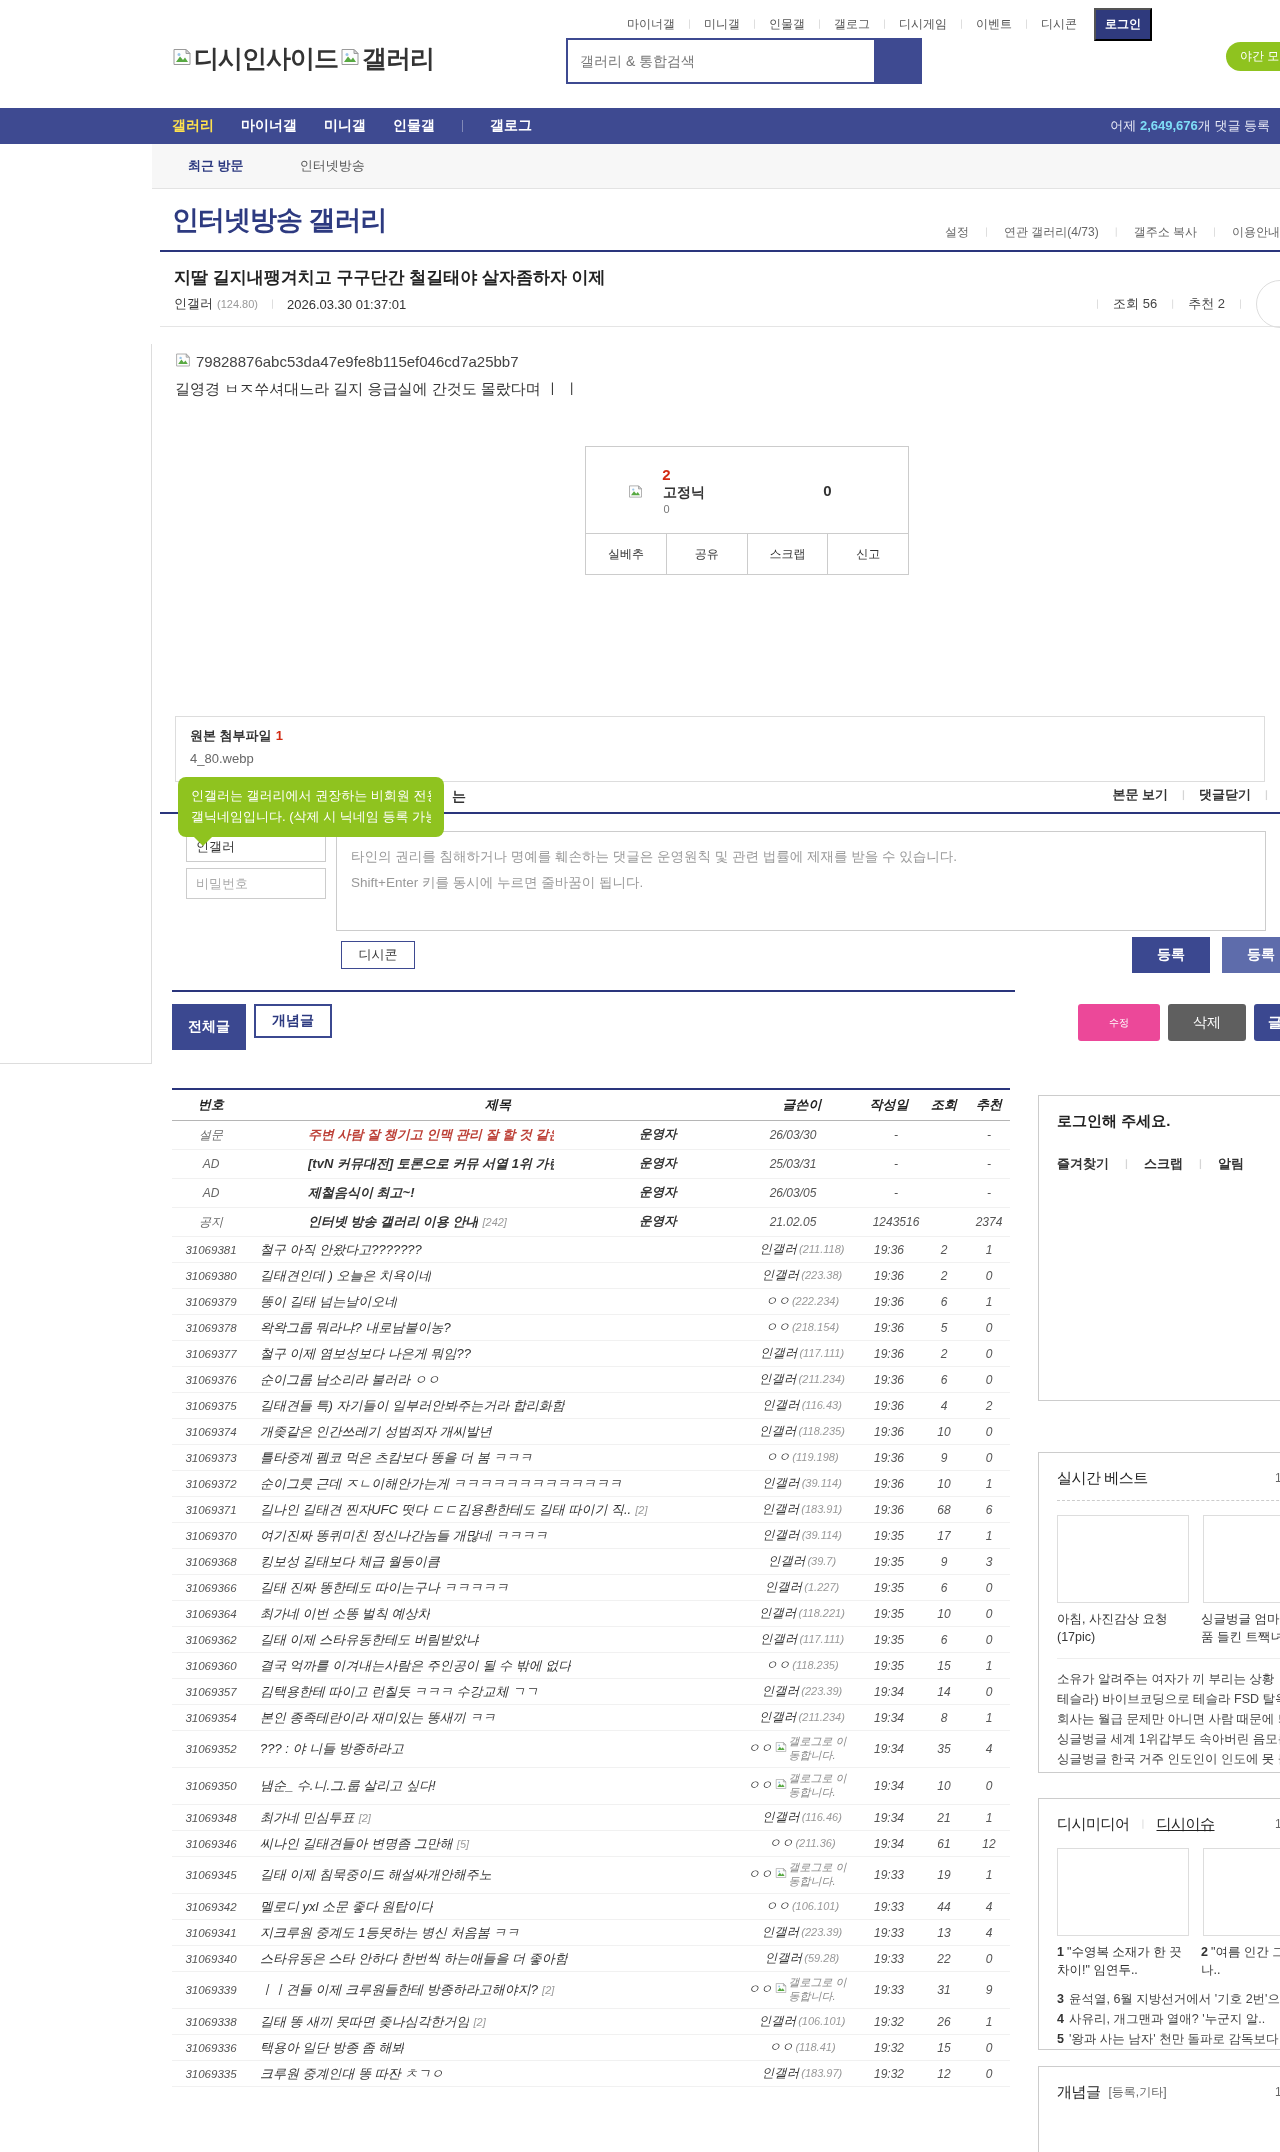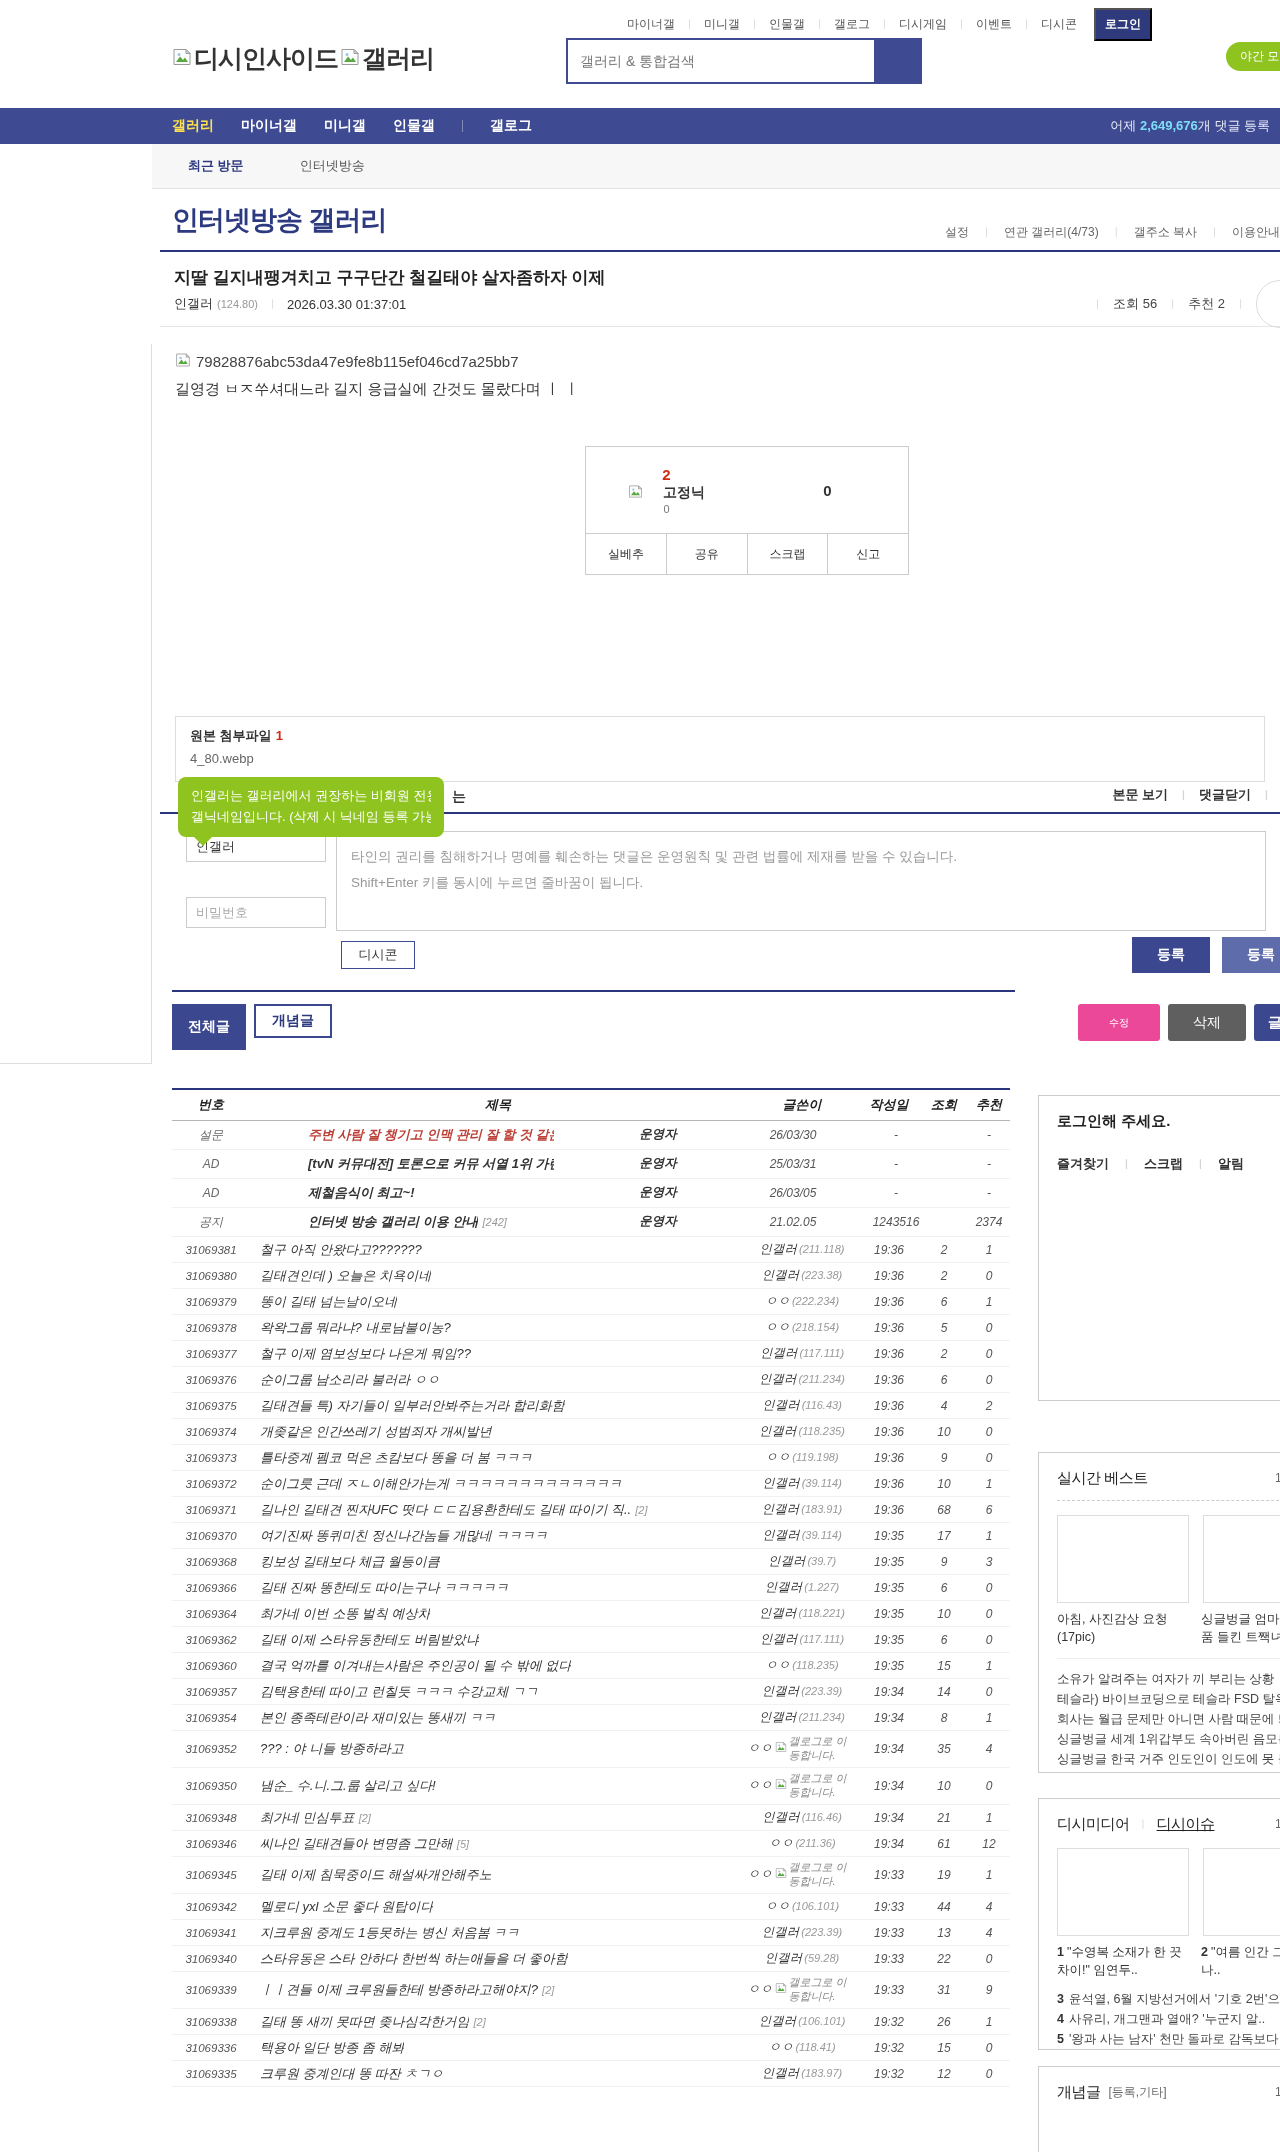--- a/index.html
+++ b/index.html
@@ -73,21 +73,21 @@
   .hdiv2{position:absolute;left:160px;right:0;top:812px;height:2px;background:#2a357c;z-index:1;}
   .tooltip{position:absolute;left:178px;top:777px;width:266px;background:#8fc31f;border-radius:8px;
            color:#fff;font-size:13px;line-height:1.6;padding:9px 13px;z-index:5;box-sizing:border-box;}
   .tooltip div{white-space:nowrap;overflow:hidden;}
   .tooltip:after{content:"";position:absolute;left:16px;bottom:-9px;border:9px solid transparent;
                  border-top-color:#8fc31f;border-bottom:none;}
   
   .cinput{position:absolute;left:186px;width:140px;height:31px;border:1px solid #ccc;box-sizing:border-box;
           font-size:13px;padding:0 9px;color:#333;font-family:inherit;outline:none;}
   .cinput::placeholder{color:#aaa;}
-  #nick{top:831px;} #pw{top:868px;margin-top:29px;}
+  #nick{top:831px;} #pw{top:868px;}
   .ctext{position:absolute;left:336px;top:831px;right:14px;height:100px;border:1px solid #ccc;
          box-sizing:border-box;padding:12px 14px;font-size:13.5px;color:#999;line-height:1.9;cursor:text;background:#fff;}
   .dccon{position:absolute;left:341px;top:941px;width:74px;height:28px;border:1px solid #3e4a91;background:#fff;
          font-size:13px;color:#333;font-family:inherit;cursor:pointer;}
   .submit1{position:absolute;left:1132px;top:937px;width:78px;height:36px;background:#3b4890;color:#fff;
            border:none;font-size:14px;font-weight:bold;font-family:inherit;cursor:pointer;}
   .submit2{position:absolute;left:1222px;top:937px;width:78px;height:36px;background:#5e6cab;color:#fff;
            border:none;font-size:14px;font-weight:bold;font-family:inherit;cursor:pointer;}
   .hdiv3{position:absolute;left:172px;top:990px;width:843px;height:2px;background:#2a357c;}
   

